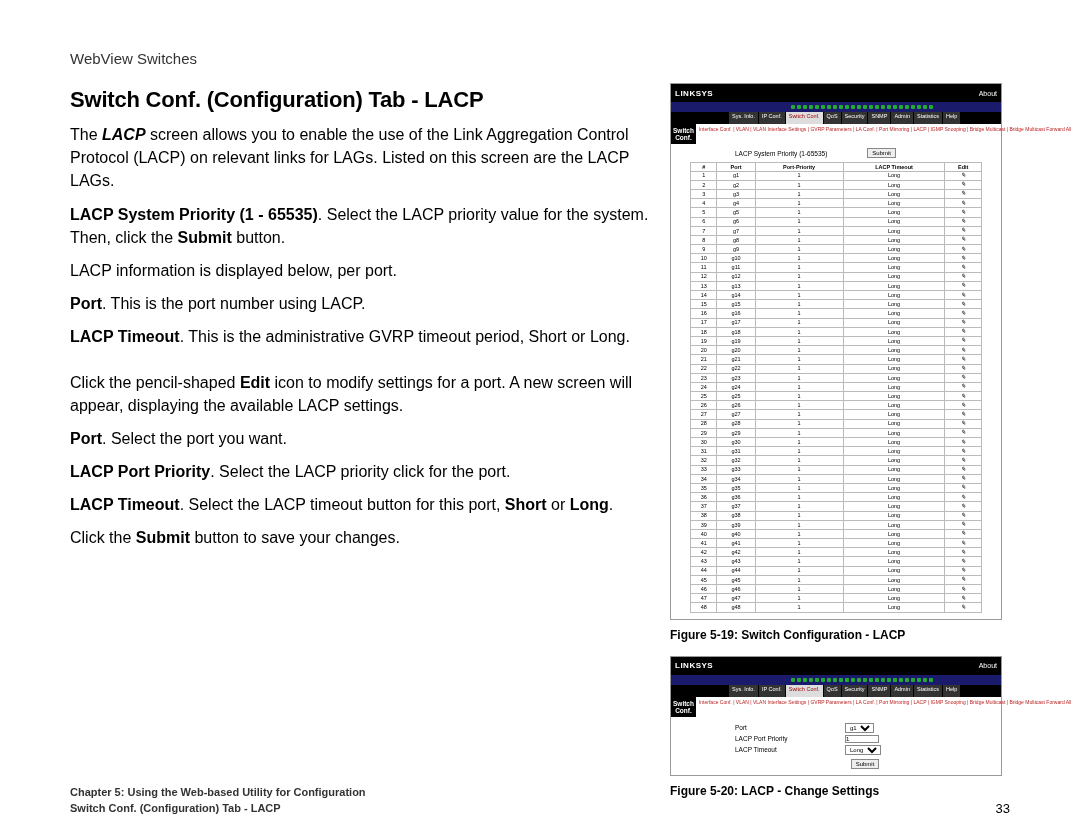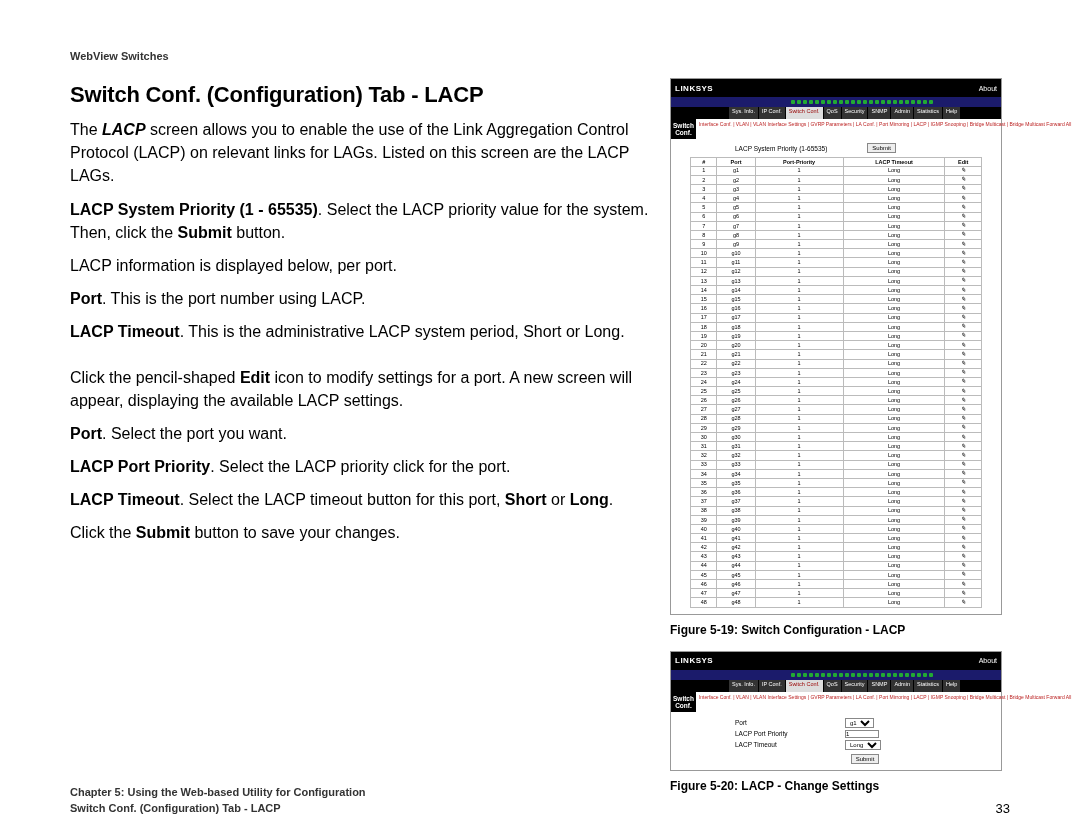--- a/index.html
+++ b/index.html
@@ -1,18 +1,18 @@
 <!DOCTYPE html>
 <html><head>
 <meta charset="utf-8">
 <style>
   * { box-sizing: border-box; margin: 0; padding: 0; }
   html, body { width: 1080px; height: 834px; background: #fff; font-family: Arial, Helvetica, sans-serif; }
   .page { position: relative; width: 1080px; height: 834px; padding: 50px 70px 30px 70px; }
-  .header-small { font-size: 11px; font-weight: bold; color: #333; margin-bottom: 16px; }
+  .header-small { font-size: 15px; font-weight: normal; color: #333; margin-bottom: 16px; }
   .main-row { display: flex; gap: 20px; }
   .content { flex: 1 1 auto; max-width: 580px; }
   .side { flex: 0 0 340px; }
   h1.title { font-size: 22px; font-weight: bold; margin: 4px 0 10px 0; letter-spacing: -0.2px; }
   .content p { font-size: 16px; line-height: 1.45; margin: 10px 0; color: #000; }
   .content p b { font-weight: bold; }
   .content p i { font-style: italic; }
   .fig-caption { font-size: 12px; font-weight: bold; margin: 8px 0 14px 0; }
   
   .shot { border: 1px solid #999; background: #fff; margin-bottom: 4px; }
@@ -70,21 +70,21 @@
       </p>
 
       <p>LACP information is displayed below, per port.</p>
 
       <p>
         <b>Port</b><span>. This is the port number using LACP.</span>
       </p>
 
 
       <p>
-        <b>LACP Timeout</b><span>. This is the administrative LACP system period, Short or Long.</span>
+        <b>LACP Timeout</b><span>. This is the administrative GVRP timeout period, Short or Long.</span>
       </p>
 
       <p style="margin-top:22px;">
         <span>Click the pencil-shaped </span><b>Edit</b><span> icon to modify settings for a port. A new screen will appear, displaying the available LACP settings.</span>
       </p>
 
       <p>
         <b>Port</b><span>. Select the port you want.</span>
       </p>
 

